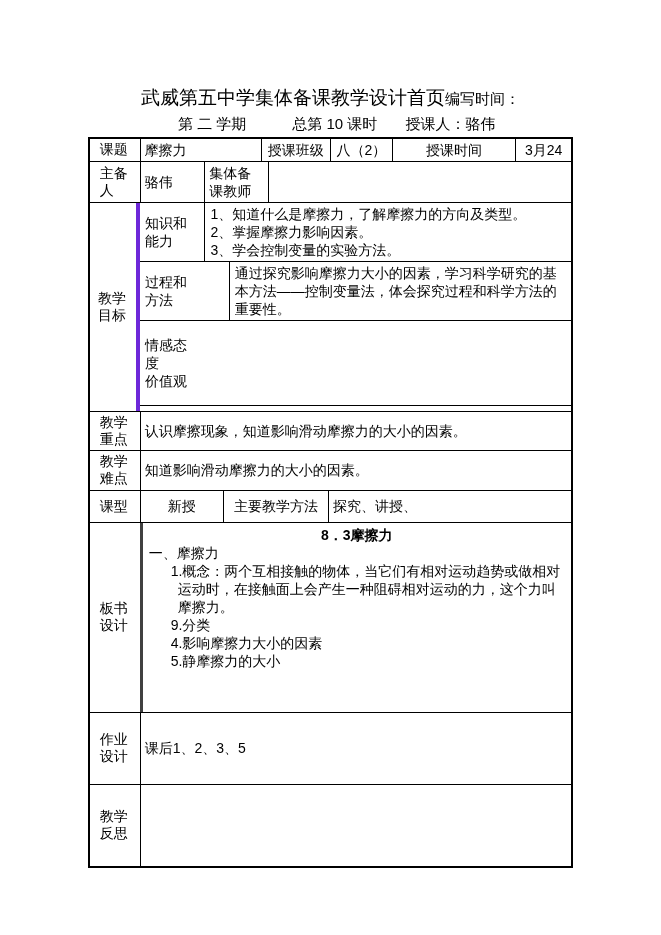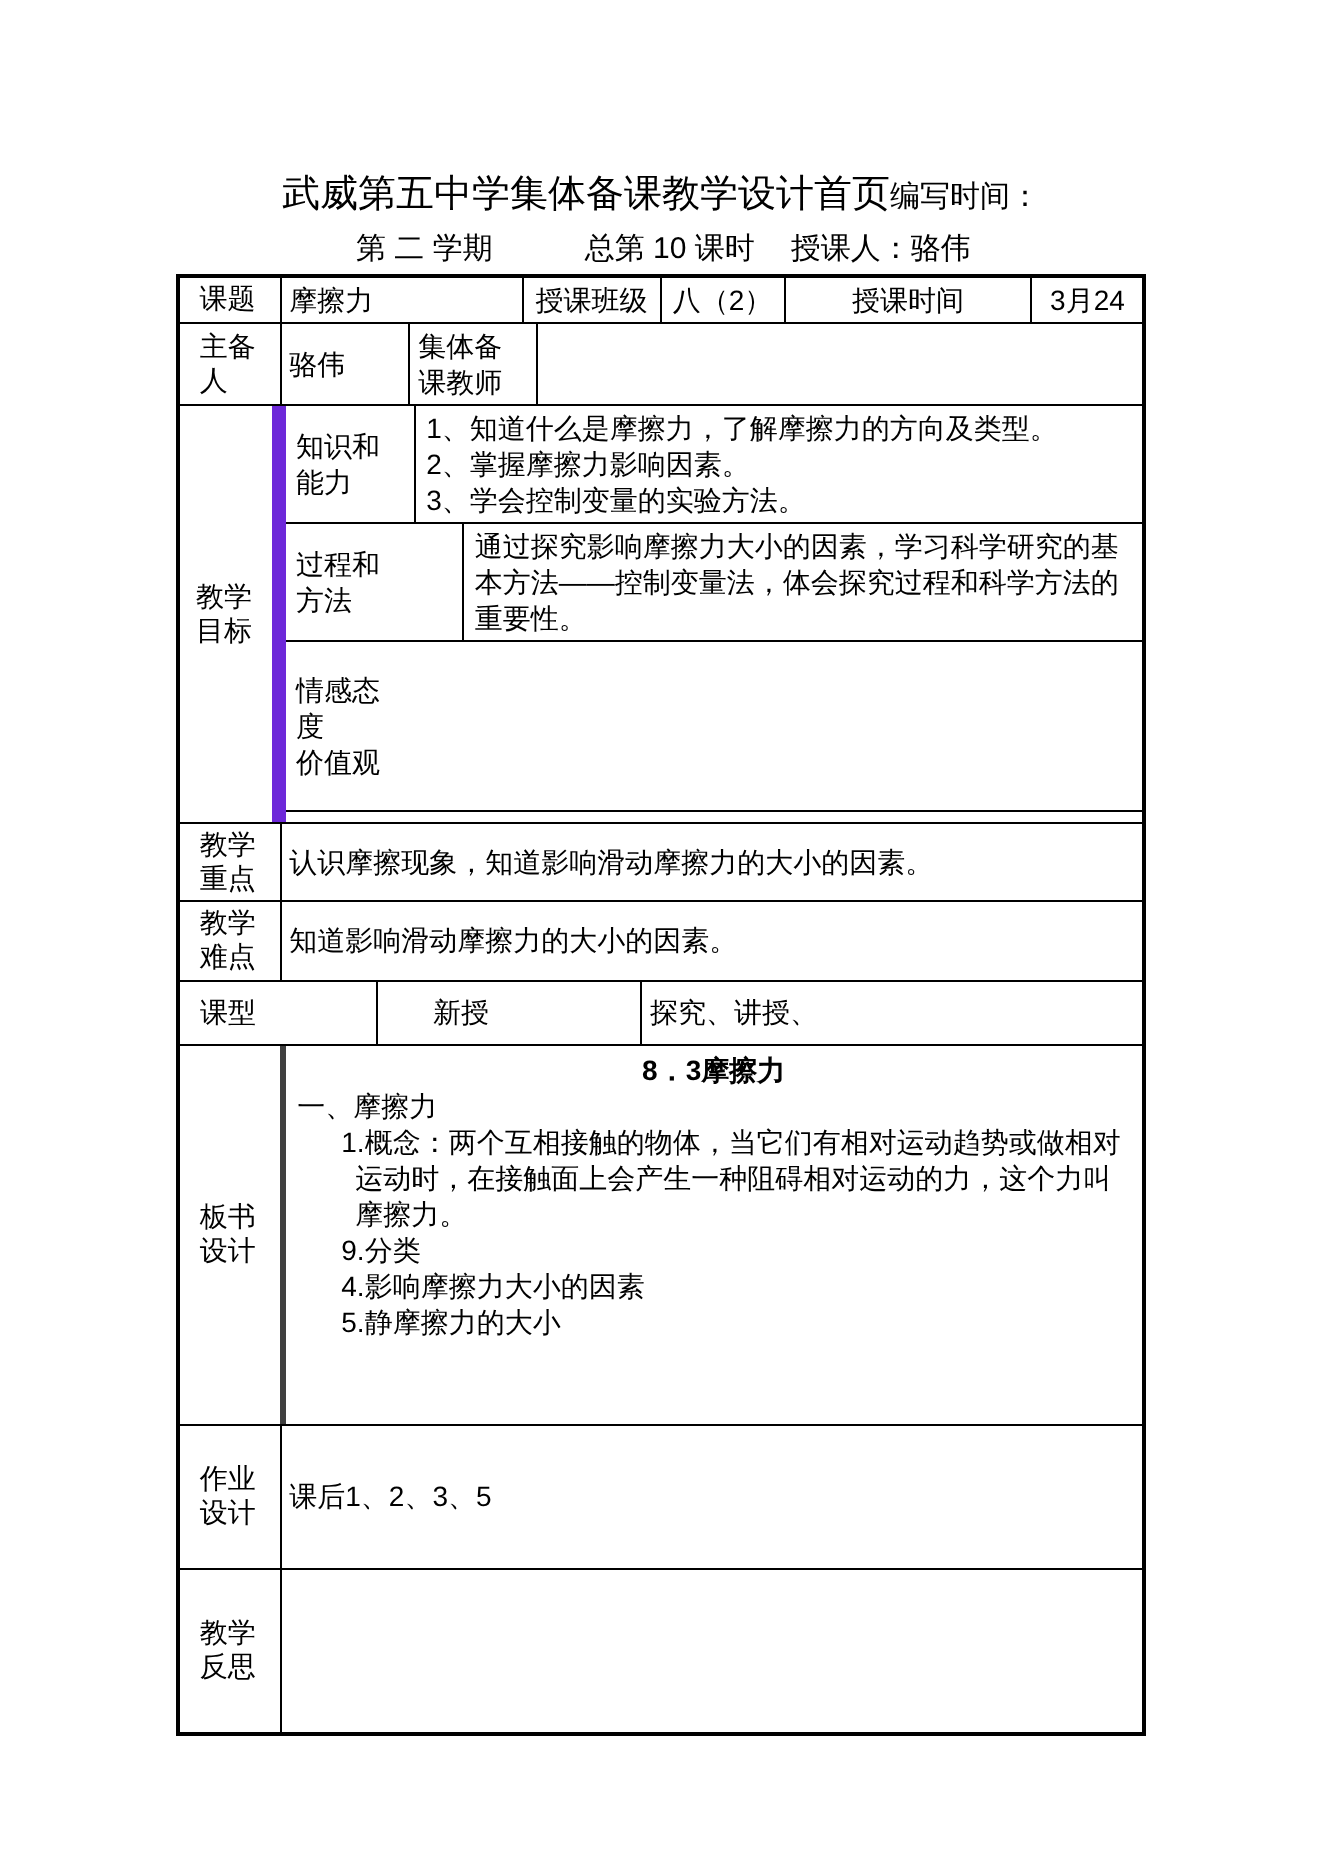--- a/index.html
+++ b/index.html
@@ -10,21 +10,21 @@
     color:#000;
   }
   .page { position:relative; width:661px; height:935px; overflow:hidden; }
 
   .doc-title { text-align:center; padding-top:86px; font-size:19px; line-height:1.25; white-space:nowrap; }
   .doc-title .suffix { font-size:15px; }
 
   .subheader { width:485px; margin:5px auto 3px; font-size:15px; display:flex; white-space:pre; }
   .sh-semester { margin-left:90px; }
   .sh-lesson   { margin-left:46px; }
-  .sh-teacher  { margin-left:18px; }
+  .sh-teacher  { margin-left:28px; }
 
   .doc-table { width:485px; margin:0 auto; border:2px solid #000; font-size:14px; line-height:18px; }
   .trow { display:flex; border-top:1px solid #000; align-items:stretch; }
   .trow:first-child { border-top:none; }
   .cell { border-left:1px solid #000; padding:2px 4px; display:flex; align-items:center; }
   .cell:first-child { border-left:none; }
   .center { justify-content:center; text-align:center; }
 
   .label-cell { width:50px; justify-content:center; }
   .label-inner { width:30px; word-break:break-all; line-height:17px; }
@@ -38,31 +38,31 @@
   .c-time-value  { width:56px; padding:2px 1px; }
 
   
   .r2 { min-height:33px; }
   .c-preparer-name { width:65px; }
   .c-team-label { width:64px; }
   .team-label-inner { width:45px; word-break:break-all; }
   .c-team-value { width:306px; }
 
   
-  .obj-right { width:435px; border-left:7px solid #6d28d9; display:flex; flex-direction:column; padding-bottom:5px; }
+  .obj-right { width:435px; border-left:4px solid #6d28d9; display:flex; flex-direction:column; padding-bottom:5px; }
   .obj-row { display:flex; border-bottom:1px solid #000; }
   .obj-cat { width:65px; padding:2px 5px; display:flex; align-items:center; white-space:pre-line; }
   .obj-content { width:370px; border-left:1px solid #000; padding:2px 5px; display:flex; align-items:center; white-space:pre-line; }
   .obj-row-0 { min-height:54px; }
   .obj-row-1 { min-height:45px;gap:28px; }
   .obj-row-2 { min-height:85px; }
 
   .r-keypoint { min-height:39px; }
   .r-difficulty { min-height:40px; }
-  .r-lessontype { min-height:32px;gap:48px; }
+  .r-lessontype { min-height:32px; }
   .c-lessontype-value { width:84px; }
   .c-method-label { width:106px; }
   .c-method-value { width:245px; }
 
   .r-board { min-height:190px; }
   .board-content { width:435px; border-left:3px solid #404040; padding:3px 6px; display:block; }
   .board-heading { text-align:center; font-weight:bold; }
   .board-items { margin-left:22px; }
   .board-item { padding-left:7px; text-indent:-7px; }
 
@@ -164,20 +164,23 @@
         <span>知道影响滑动摩擦力的大小的因素。</span>
       </div>
     </div>
 
     <div class="trow r-lessontype">
       <div class="cell label-cell">
         <span class="label-inner">课型</span>
       </div>
       <div class="cell c-lessontype-value center">
         <span>新授</span>
+      </div>
+      <div class="cell c-method-label center">
+        <span>主要教学方法</span>
       </div>
       <div class="cell c-method-value">
         <span>探究、讲授、</span>
       </div>
     </div>
 
     <div class="trow r-board">
       <div class="cell label-cell">
         <span class="label-inner">板书设计</span>
       </div>

